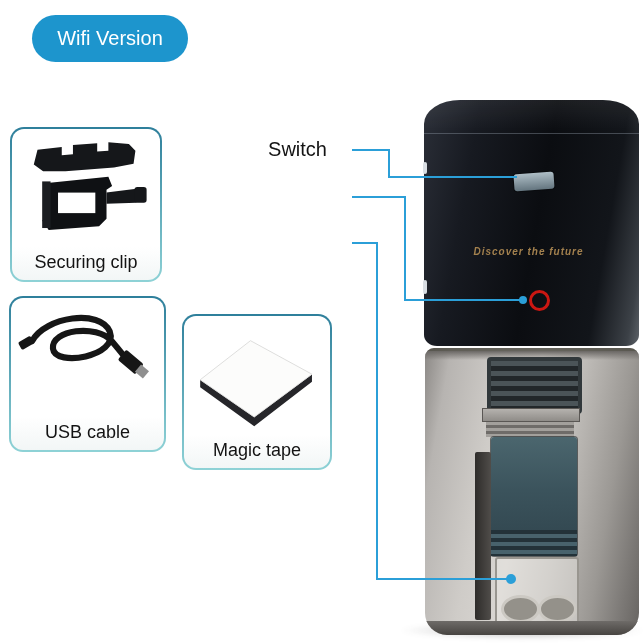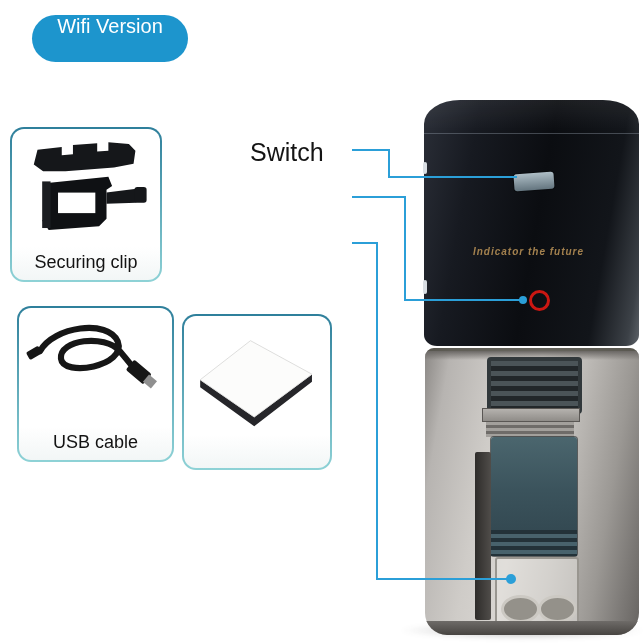--- a/index.html
+++ b/index.html
@@ -5,38 +5,38 @@
   html,body { margin:0; padding:0; background:#fff; }
   .canvas {
     position:relative; width:643px; height:643px; background:#ffffff;
     font-family:"Liberation Sans", sans-serif; overflow:hidden;
   }
 
   
   .badge {
     position:absolute; left:32px; top:15px; width:156px; height:47px;
     background:var(--badge-bg,#1d95cd); border-radius:24px; color:#fff;
-    font-size:20px; display:flex; justify-content:center;
+    font-size:20px; display:flex; align-items:center; justify-content:center;
   }
 
   
   .acc-box {
     position:absolute; border:2px solid transparent; border-radius:14px;
     background:
       linear-gradient(180deg,#ffffff 78%,#f2f6f6) padding-box,
       linear-gradient(180deg,var(--box-border-top,#2e7f9b),var(--box-border-bottom,#8ed2d6)) border-box;
   }
   #box-clip { left:10px; top:127px; width:148px; height:151px; }
-  #box-usb  { left:9px;  top:306px; width:153px; height:152px;margin-left:8px; }
+  #box-usb  { left:9px;  top:296px; width:153px; height:152px; }
   #box-tape { left:182px; top:314px; width:146px; height:152px; }
   .acc-img { position:absolute; left:0; right:0; top:5px; display:flex; justify-content:center; }
   .acc-caption { position:absolute; left:0; right:0; bottom:7px; text-align:center; font-size:18px; color:#131313; }
 
   
-  .callout-label { position:absolute; font-size:25px; color:#141414; text-align:left; }
+  .callout-label { position:absolute; font-size:20px; color:#141414; text-align:center; }
   #label-switch    { left:250px; top:138px; width:95px; }
   #label-indicator { left:250px; top:185px; width:97px; }
   #label-outlet    { left:250px; top:230px; width:95px; }
 
   
   .line { position:absolute; background:var(--callout-line,#2b9fd8); z-index:6; }
   .dot  { position:absolute; background:var(--callout-line,#2b9fd8); border-radius:50%; z-index:6; }
   #sw-h1 { left:352px; top:149px; width:38px;  height:2px; }
   #sw-v  { left:388px; top:149px; width:2px;   height:29px; }
   #sw-h2 { left:388px; top:176px; width:129px; height:2px; }
@@ -173,20 +173,21 @@
     <div class="acc-caption">USB cable</div>
   </div>
 
   <div class="acc-box" id="box-tape">
     <div class="acc-img">
       <svg viewBox="0 0 146 118" width="136" height="112">
         <polygon points="12,62 70,102 132,56 132,64 70,112 12,70" fill="#26262a"></polygon>
         <polygon points="12,62 66,20 132,56 70,102" fill="#fcfcfb" stroke="#dcdcda" stroke-width="1"></polygon>
       </svg>
     </div>
+    <div class="acc-caption">Magic tape</div>
   </div>
 
   <div class="callout-label" id="label-switch">Switch</div>
 
   <div class="line" id="sw-h1"></div>
   <div class="line" id="sw-v"></div>
   <div class="line" id="sw-h2"></div>
   <div class="line" id="in-h1"></div>
   <div class="line" id="in-v"></div>
   <div class="line" id="in-h2"></div>
@@ -196,21 +197,21 @@
   <div class="line" id="ou-h2"></div>
   <div class="dot" id="ou-dot"></div>
 
   <div class="container-shadow"></div>
 
   <div class="feeder-top">
     <div class="feeder-lid"></div>
     <div class="notch" id="notch-1"></div>
     <div class="notch" id="notch-2"></div>
     <div class="power-switch"></div>
-    <div class="device-slogan">Indicator the future</div>
+    <div class="device-slogan">Discover the future</div>
     <div class="indicator-ring"></div>
   </div>
 
   <div class="food-container">
     <div class="rim-line"></div>
     <div class="rim-shade"></div>
     <div class="vent-grille"></div>
     <div class="metal-bar"></div>
     <div class="stripe-band"></div>
     <div class="slide-door">

